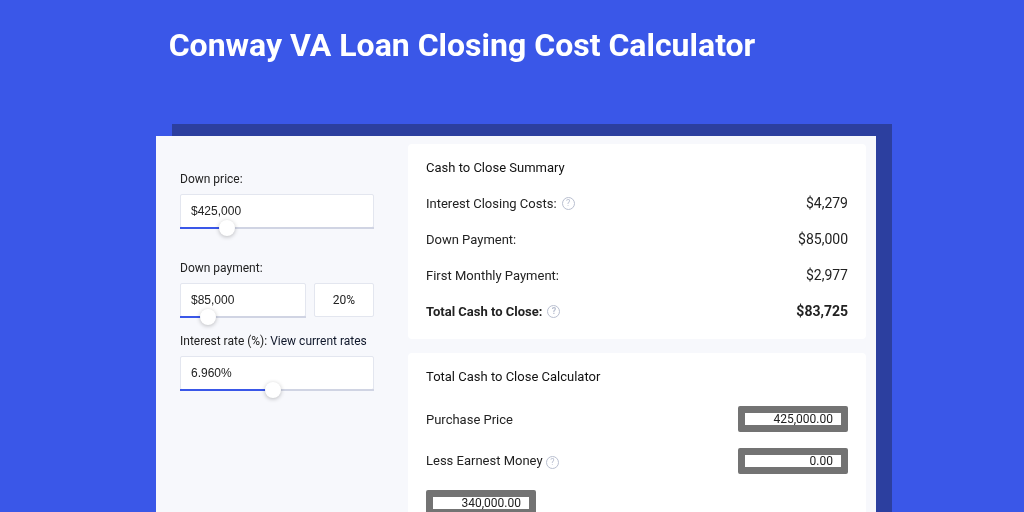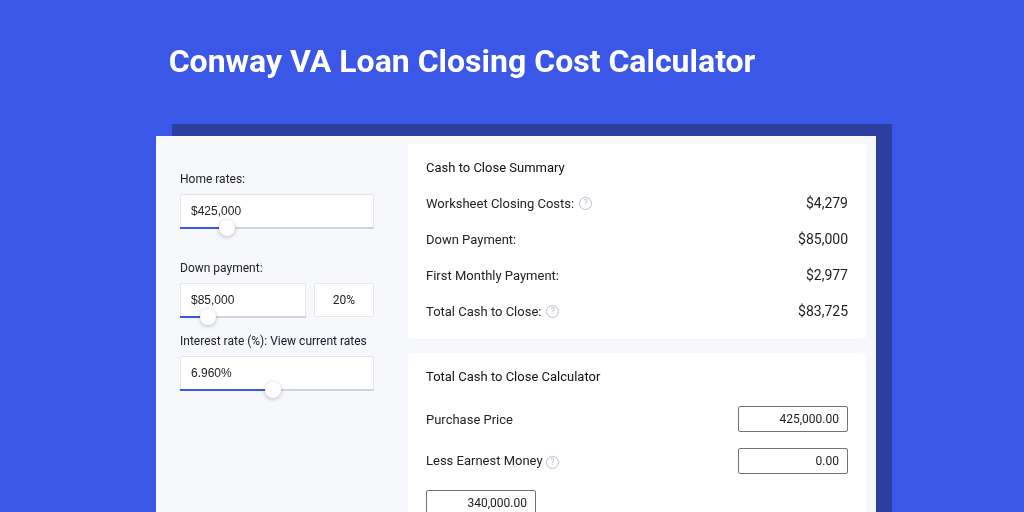--- a/index.html
+++ b/index.html
@@ -7,21 +7,21 @@
     font-family: -apple-system, BlinkMacSystemFont, "Segoe UI", Roboto, Helvetica, Arial, sans-serif;
     background: #3a57e8;
     width: 1024px;
     height: 512px;
     overflow: hidden;
   }
   .page {
     width: 924px;
     height: 512px;
     position: relative;
-    padding-top: 42px;
+    padding-top: 26px;
   }
   .page-title {
     color: #fff;
     font-weight: 700;
     font-size: 32px;
     text-align: center;
     margin-bottom: 28px;
   }
   .shadow-box {
     position: absolute;
@@ -115,21 +115,21 @@
     color: #111;
   }
   .row {
     display: flex;
     justify-content: space-between;
     align-items: center;
     font-size: 13px;
     padding: 6px 0 14px 0;
     color: #222;
   }
-  .row.bold { font-weight: 400; text-align: center; }
+  .row.bold { font-weight: 700; text-align: center; }
   .row .lbl { display: flex; align-items: center; gap: 5px; }
   .val { font-size: 14px; }
   .help {
     width: 13px; height: 13px;
     border: 1px solid #b9bfd0;
     border-radius: 50%;
     display: inline-flex;
     align-items: center;
     justify-content: center;
     font-size: 9px;
@@ -142,21 +142,21 @@
     align-items: center;
     font-size: 13px;
     padding: 8px 0;
     color: #222;
     gap: 23px;
   }
   .ws-val {
     width: 110px;
     height: 26px;
     background: #fff;
-    border: 1px solid #737373;
+    border: 7px solid #737373;
     border-radius: 2px;
     font-size: 12px;
     display: flex;
     align-items: center;
     justify-content: flex-end;
     padding: 0 8px;
     color: #222;
   }
 </style>
 </head>
@@ -165,21 +165,21 @@
 <div class="page">
   <h1 class="page-title">Conway VA Loan Closing Cost Calculator</h1>
   <div class="shadow-box"></div>
 
   <div class="calculator">
 
     <div class="left">
 
 
       <div class="field">
-        <div class="field-label">Home rates:</div>
+        <div class="field-label">Down price:</div>
         <div class="slider-wrap">
           <input class="input" value="$425,000" style="">
           <div class="slider-track">
             <div class="slider-fill" style="width: 24%;"></div>
             <div class="slider-thumb" style="left: 24%;"></div>
           </div>
         </div>
       </div>
 
       <div class="field">
@@ -212,21 +212,21 @@
 
     </div>
 
     <div class="right">
 
       <div class="card">
         <div class="card-title">Cash to Close Summary</div>
 
         <div class="row">
           <span class="lbl">
-            <span>Worksheet Closing Costs:</span>
+            <span>Interest Closing Costs:</span>
             <span class="help">?</span>
           </span>
           <span class="val">$4,279</span>
         </div>
 
         <div class="row">
           <span class="lbl">
             <span>Down Payment:</span>
           </span>
           <span class="val">$85,000</span>

